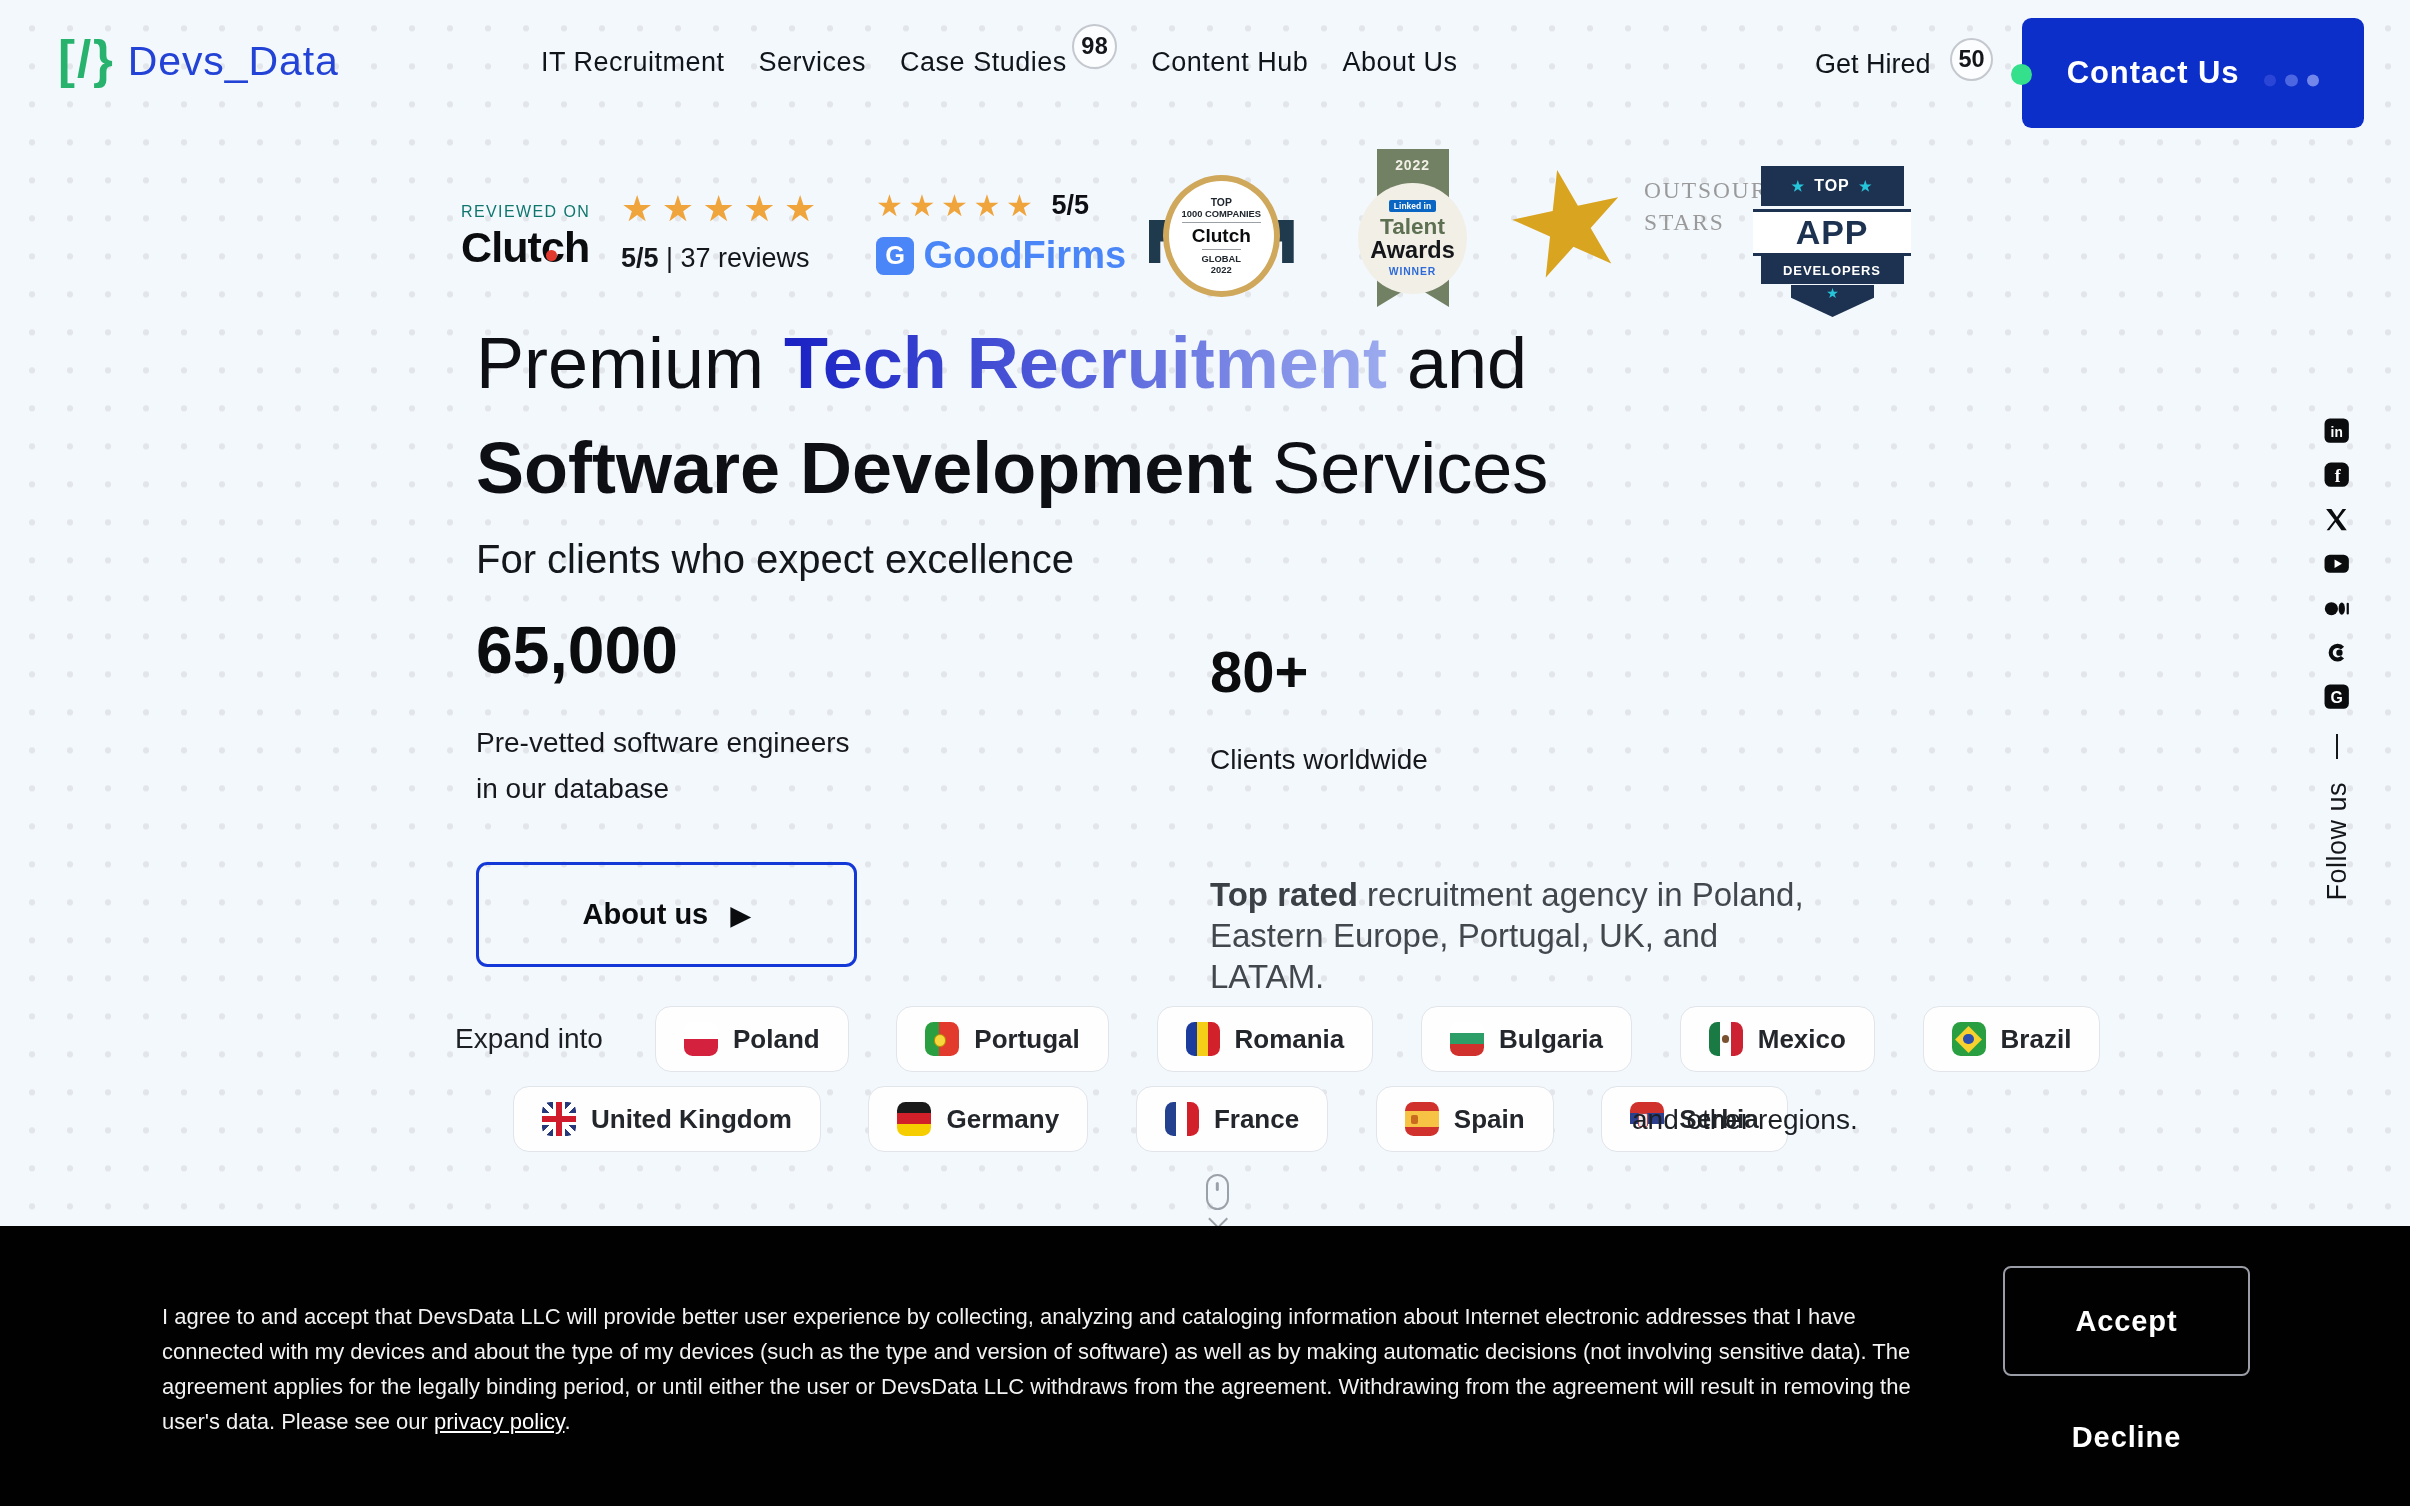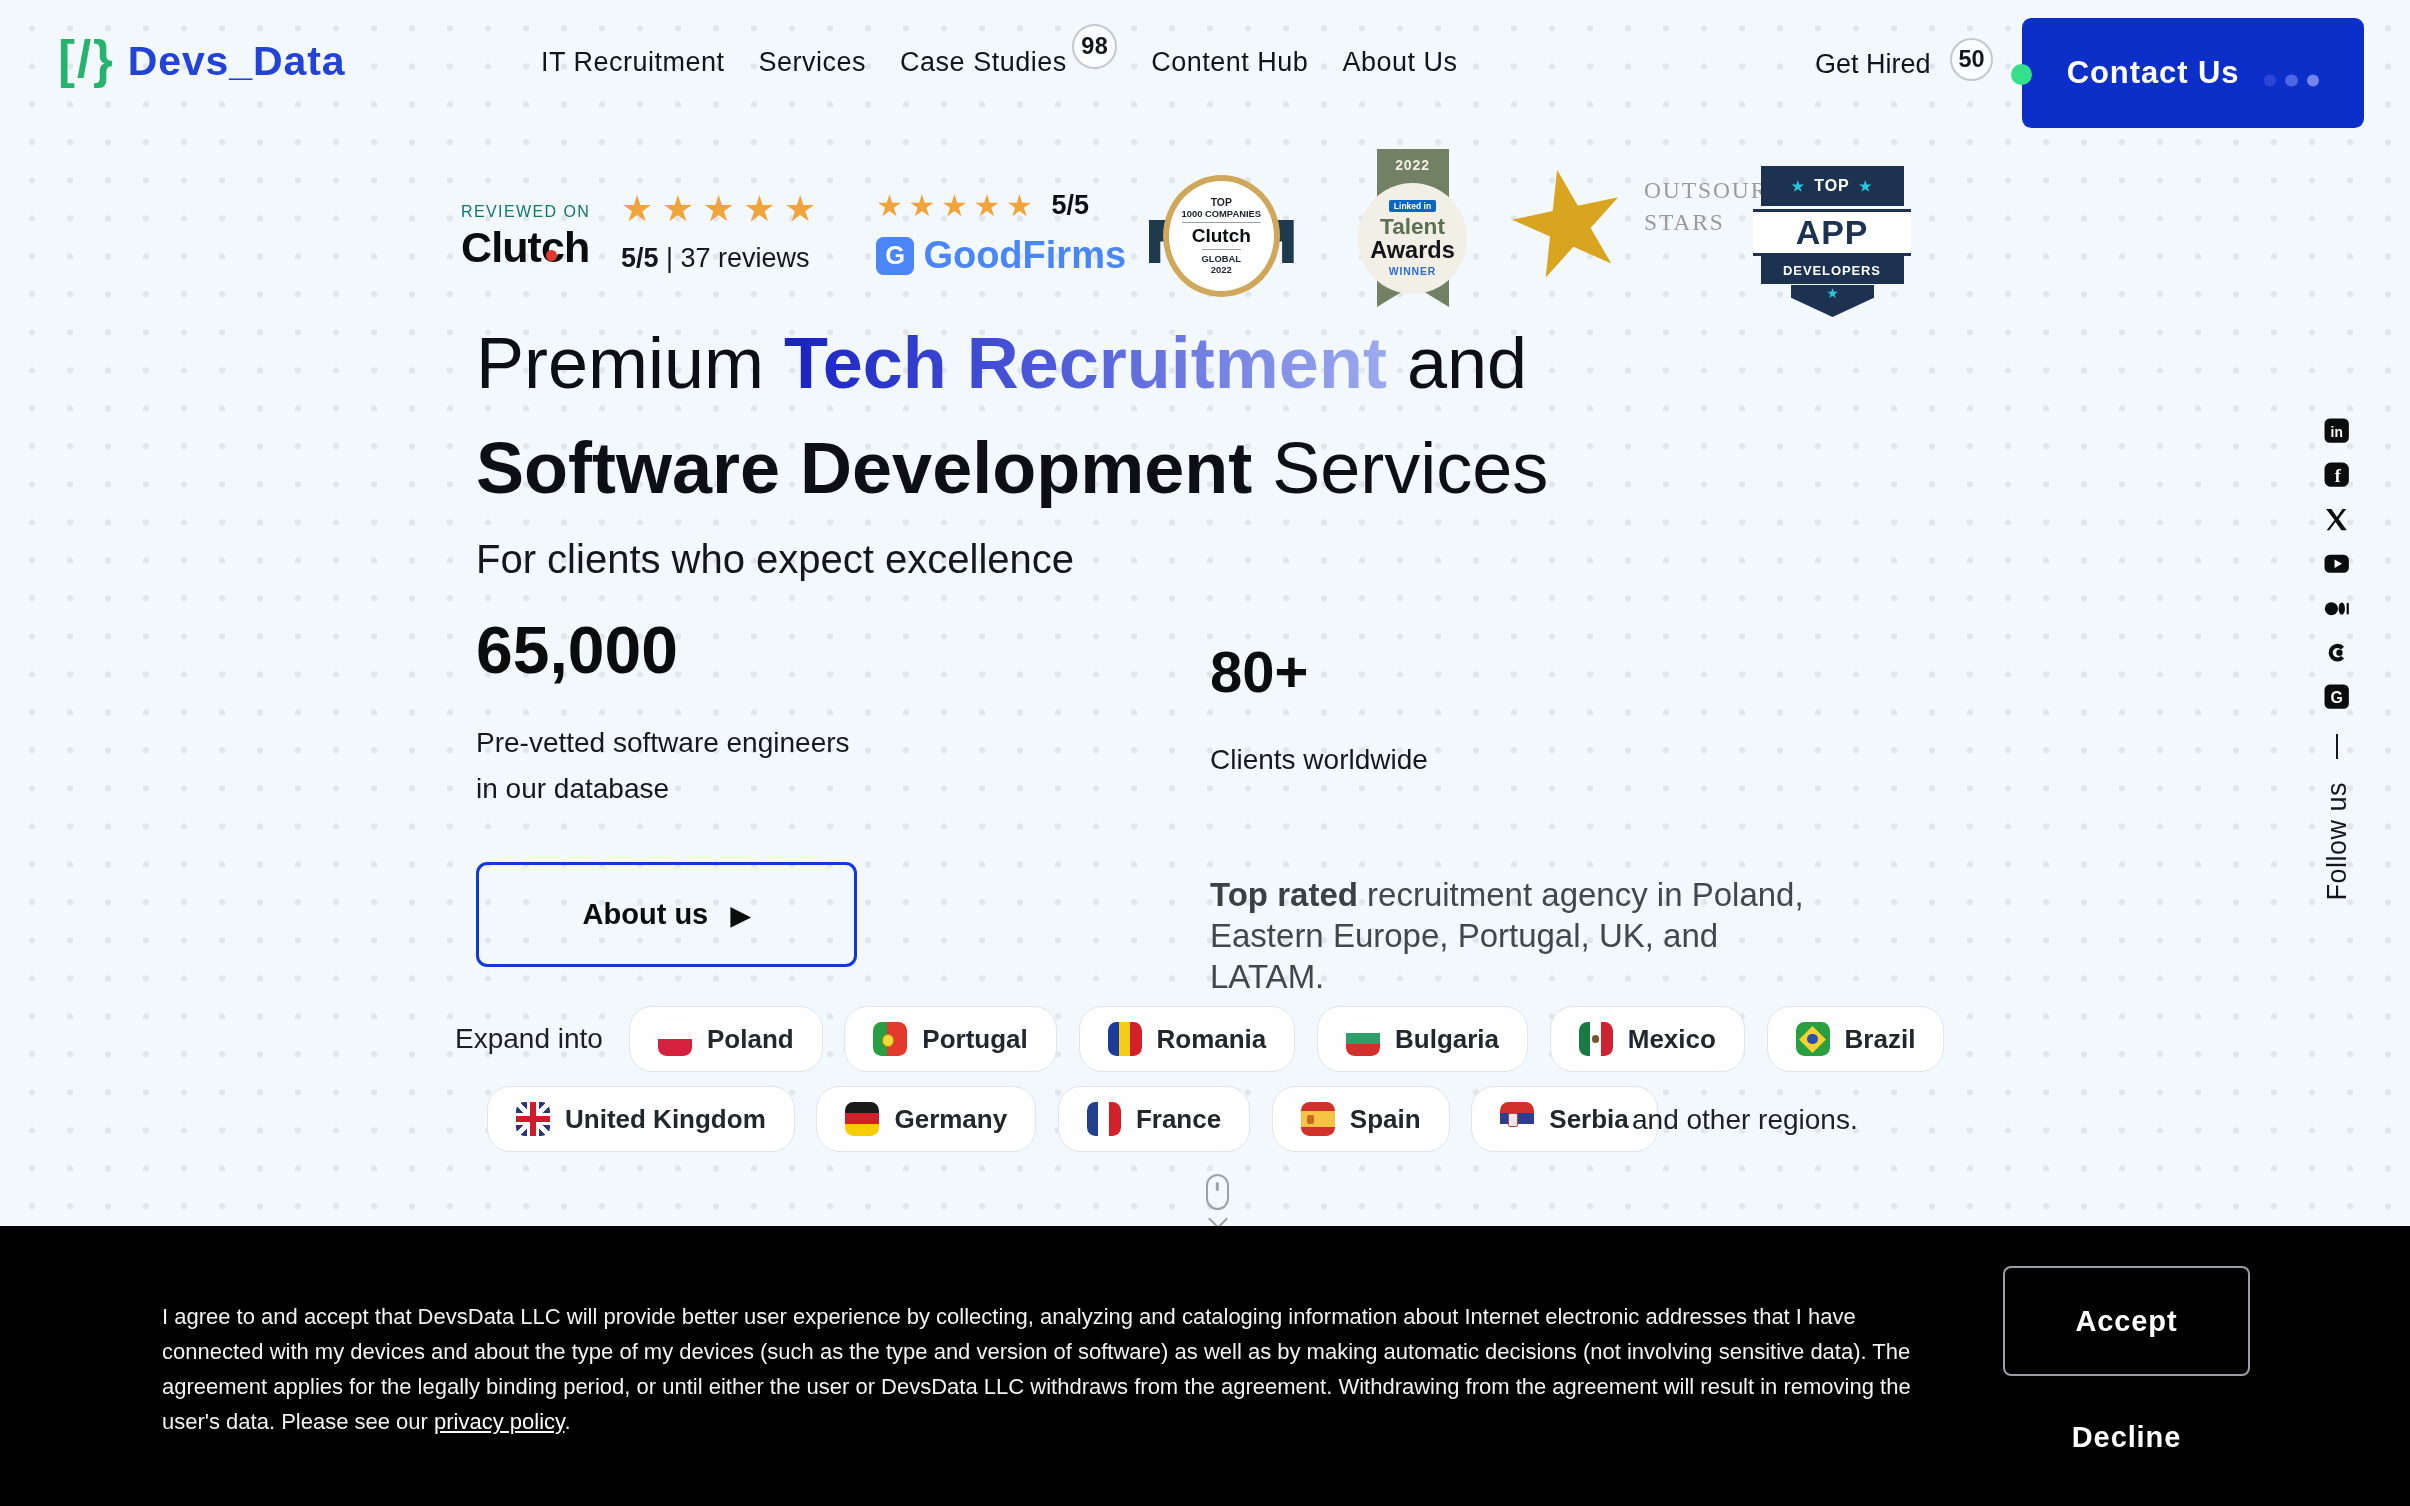--- a/index.html
+++ b/index.html
@@ -8,21 +8,21 @@
     background-color:#f3f8fd;
     background-image:radial-gradient(circle,#e2e6ea 2.8px,transparent 3.4px);
     background-size:38px 38px;background-position:13px 9.4px;
     font-family:"Liberation Sans",sans-serif;color:#0d0f14;
   }
   .abs{position:absolute;}
 
   
   .logo{left:58px;top:36px;display:flex;align-items:center;gap:13px;cursor:pointer;}
   .logo-icon{font-size:51px;font-weight:700;color:#27b36d;letter-spacing:1.9px;line-height:1;transform:translateY(-1.9px);}
-  .logo-text{font-size:41px;font-weight:700;color:#2342d6;letter-spacing:0.9px;text-align:right;}
+  .logo-text{font-size:41px;font-weight:400;color:#2342d6;letter-spacing:0.9px;text-align:right;}
   .main-nav{left:541px;top:47px;display:flex;align-items:flex-start;gap:34px;}
   .nav-link{font-size:27px;font-weight:500;color:#10151c;text-decoration:none;letter-spacing:0.5px;display:flex;align-items:flex-start;cursor:pointer;}
   .nav-counter{width:45px;height:45px;border:2.8px solid #c5c9cf;border-radius:50%;background:#fbfdfe;
     display:flex;align-items:center;justify-content:center;font-size:23.5px;font-weight:600;color:#14161a;
     margin:-22.6px 0 0 5.6px;box-sizing:border-box;}
   .get-hired{left:1815px;top:49px;font-size:27px;font-weight:500;color:#10151c;text-decoration:none;cursor:pointer;}
   .counter-50{left:1950px;top:38px;width:43px;height:43px;margin:0;}
   .live-dot{left:2011px;top:64px;width:21px;height:21px;border-radius:50%;background:#35e08c;z-index:3;}
   .contact-btn{left:2022px;top:18px;width:342px;height:110px;background:#0c2ec9;border:none;border-radius:9.4px;
     display:flex;align-items:center;justify-content:center;color:#fff;font-size:31px;font-weight:700;
@@ -114,22 +114,22 @@
   .about-btn .play{font-size:25.4px;color:#0b0c0e;}
 
   .top-rated{left:1210px;top:874px;font-size:33px;color:#42474e;line-height:41px;width:621px;}
   .top-rated b{color:#3b4046;font-weight:700;}
 
   
   .expand-label{left:455px;top:1023px;font-size:28px;color:#1c1f24;}
   .flag-row1{left:629px;top:1006px;}
   .flag-row2{left:487px;top:1086px;}
   .flag-row{display:flex;gap:21.7px;align-items:center;}
-  .pill{height:66px;background:#fefefe;border:1.9px solid #e1e4e9;border-radius:23px;display:flex;align-items:center;
-    gap:15px;padding:0 28px;box-sizing:border-box;cursor:pointer;}
+  .pill{height:66px;background:#fefefe;border:1.9px solid #e1e4e9;border-radius:16px;display:flex;align-items:center;
+    gap:15px;padding:0 28px;box-sizing:border-box;cursor:pointer;margin-left:26px;}
   .pill .lbl{font-size:26px;font-weight:700;color:#23262b;white-space:nowrap;}
   .flag{width:34px;height:34px;border-radius:8.5px;position:relative;overflow:hidden;flex:none;}
   .flag-pl{background:linear-gradient(180deg,#fff 50%,#d4213d 50%);}
   .flag-pt{background:linear-gradient(90deg,#2a9f41 40%,#e23b2e 40%);}
   .flag-pt::after{content:"";position:absolute;left:8.5px;top:12.2px;width:10.4px;height:10.4px;border-radius:50%;background:#f6d73c;border:0.9px solid #b98b00;}
   .flag-ro{background:linear-gradient(90deg,#1b3c9c 33%,#f5ce17 33% 66%,#d3212c 66%);}
   .flag-bg{background:linear-gradient(180deg,#fff 33%,#2e9e69 33% 66%,#d0312d 66%);}
   .flag-mx{background:linear-gradient(90deg,#1a7a43 33%,#fff 33% 66%,#cd2231 66%);}
   .flag-mx::after{content:"";position:absolute;left:13px;top:13px;width:7.5px;height:7.5px;border-radius:50%;background:#7a5230;}
   .flag-br{background:#2a9f41;}

